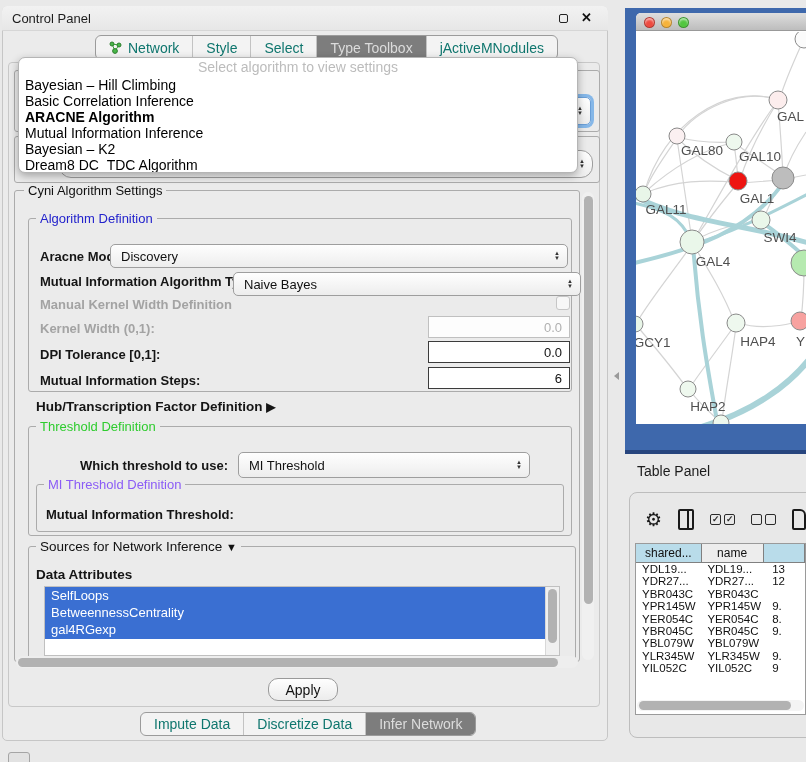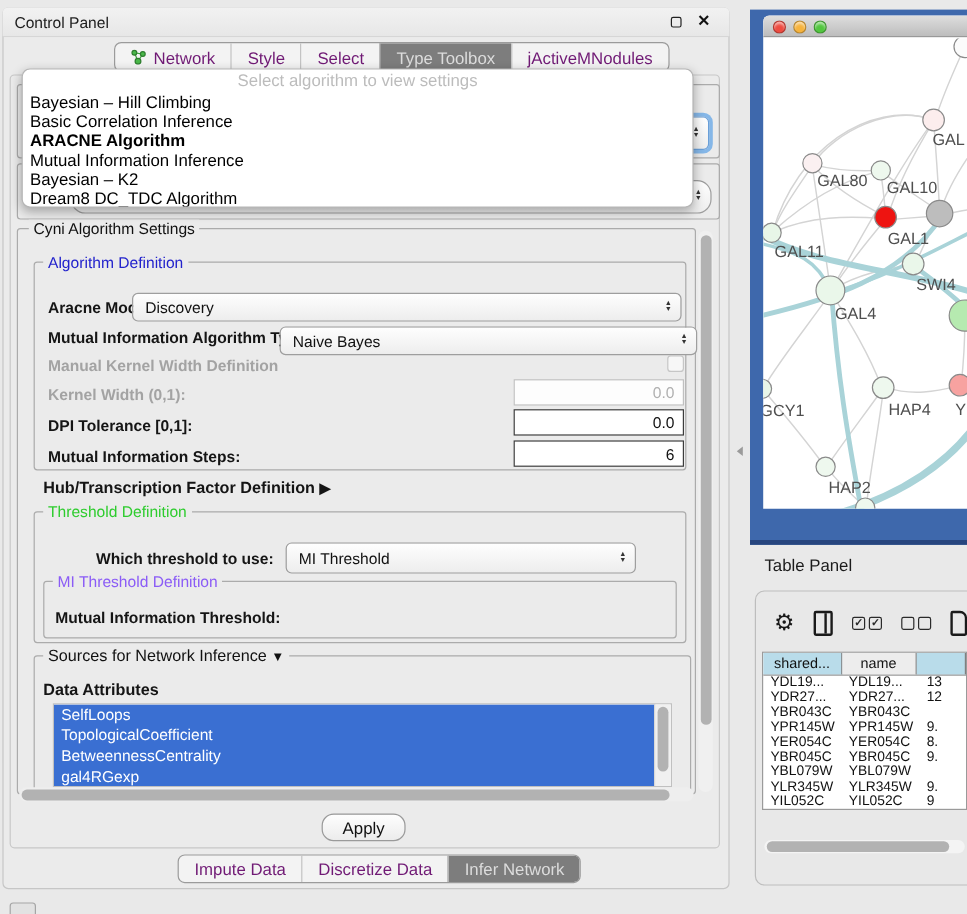--- a/index.html
+++ b/index.html
@@ -12,21 +12,21 @@
       border-bottom:1px solid #d6d6d6;background:linear-gradient(#f2f2f2,#e7e7e7);
       border-radius:5px 5px 0 0;display:flex;align-items:center;}
   .cp-title-text{margin-left:10px;font-size:13px;color:#1c1c1c;}
   .float-btn{position:absolute;right:40px;top:8px;width:9px;height:9px;border:1.6px solid #222;border-radius:2px;background:transparent;}
   .close-btn{position:absolute;right:16px;top:4px;font-size:13px;font-weight:bold;color:#111;}
   .content-panel{position:absolute;left:8px;top:62px;width:592px;height:645px;
       background:#ebebeb;border:1px solid #c8c8c8;border-radius:4px;}
   
   .tabstrip{position:absolute;display:flex;align-items:stretch;background:#f3f3f3;
       border:1px solid #9b9b9b;border-radius:6px;overflow:hidden;font-size:14px;}
-  .tab{display:flex;align-items:center;gap:5px;padding:0 13px;border-left:1px solid #c3c3c3;color:#701a75;white-space:nowrap;}
+  .tab{display:flex;align-items:center;gap:5px;padding:0 13px;border-left:1px solid #c3c3c3;color:#0f766e;white-space:nowrap;}
   .tab:first-child{border-left:none;}
   .tab.sel{background:#7d7d7d;color:#dcdcdc;}
   
   .popup{position:absolute;left:18px;top:57px;width:560px;height:116px;background:#fff;
       border:1px solid #b5b5b5;border-radius:7px;box-shadow:0 3px 9px rgba(0,0,0,.3);z-index:50;overflow:hidden;}
   .popup-hint{height:19px;text-align:center;color:#bcbcbc;font-size:14px;line-height:19px;}
   .pitem{height:16px;line-height:16px;padding-left:6px;font-size:14px;color:#000;white-space:nowrap;}
   .pitem.bold{font-weight:bold;}
   
   .group{position:absolute;border:1px solid #ababab;border-radius:3px;}
@@ -66,21 +66,21 @@
   .tp{position:absolute;left:629px;top:492px;width:190px;height:246px;background:#e8e8e8;
       border:1px solid #bdbdbd;border-radius:8px;}
   .tp-toolbar{position:absolute;left:635px;top:500px;width:171px;height:38px;display:flex;align-items:center;gap:16px;padding-left:10px;}
   .gear{font-size:19px;color:#1a1a1a;line-height:19px;}
   .cols-icon{width:20px;height:21px;border:2px solid #1a1a1a;border-radius:2px;position:relative;}
   .cols-icon:before{content:"";position:absolute;left:7px;top:0;width:2px;height:100%;background:#1a1a1a;}
   .pair{display:flex;gap:3px;}
   .mini{width:11px;height:11px;border:1.5px solid #2a2a2a;border-radius:2px;font-size:9px;line-height:9px;
       color:#2a2a2a;text-align:center;font-weight:bold;}
   .doc-icon{width:17px;height:21px;border:2px solid #1a1a1a;border-radius:2px 6px 2px 2px;}
-  .table-wrap{position:absolute;left:635px;top:543px;width:171px;height:132px;background:#fff;
+  .table-wrap{position:absolute;left:635px;top:543px;width:171px;height:172px;background:#fff;
       border:1px solid #9a9a9a;overflow:hidden;}
   .thead{display:flex;height:19px;border-bottom:1px solid #808080;}
   .th{font-size:12px;color:#111;display:flex;align-items:center;justify-content:center;
       border-right:1px solid #808080;height:100%;}
   .trows{position:relative;height:112px;overflow:hidden;}
   .tr{display:flex;height:12.4px;}
   .td{font-size:11.5px;color:#111;white-space:nowrap;overflow:hidden;padding-left:6px;line-height:12.4px;}
   .tp-hscroll{position:absolute;left:637px;top:700px;width:167px;height:11px;background:#f4f4f4;border-radius:6px;}
   .partial-btn{position:absolute;left:8px;top:752px;width:22px;height:16px;background:#e2e2e2;
       border:1px solid #a5a5a5;border-radius:3px;}
@@ -222,37 +222,36 @@
 
   <div class="group" style="left:28px;top:546px;width:548px;height:116px"></div>
   <span class="gtitle" style="left:36px;top:539px;color:#111;font-size:13.5px">
     <span>Sources for Network Inference</span> <span style="font-size:11px">▼</span>
   </span>
   <span class="lbl" style="left:36px;top:567px;font-size:13.5px">Data Attributes</span>
 
   <div style="position:absolute;left:44px;top:586px;width:516px;height:70px;background:#fff;border:1px solid #c0c0c0;overflow:hidden">
     <div id="attrList" style="width:501px;background:#3a6fd2">
         <div class="attr-item">SelfLoops</div>
-        <div class="attr-item">TopologicalCoefficient</div>
         <div class="attr-item">BetweennessCentrality</div>
         <div class="attr-item">gal4RGexp</div>
       </div>
     <div class="vscroll" style="right:0;top:0;width:14px;height:100%;border-left:1px solid #d8d8d8;border-radius:0">
       <div class="vthumb" style="left:2px;top:2px;width:9px;height:54px"></div>
     </div>
   </div>
 
   <div class="hscroll" style="left:16px;top:656px;width:562px;height:12px">
     <div class="vthumb" style="left:2px;top:1.5px;width:540px;height:9px"></div>
   </div>
 
   <div class="btn" style="left:268px;top:678px;width:70px;height:23px">
     <span>Apply</span>
   </div>
-  <div class="tabstrip" style="left:148px;top:712px;height:24px" id="bottomTabs">
+  <div class="tabstrip" style="left:140px;top:712px;height:24px" id="bottomTabs">
       <div class="tab">
         <span>Impute Data</span>
       </div>
       <div class="tab">
         <span>Discretize Data</span>
       </div>
       <div class="tab sel">
         <span>Infer Network</span>
       </div>
     </div>

